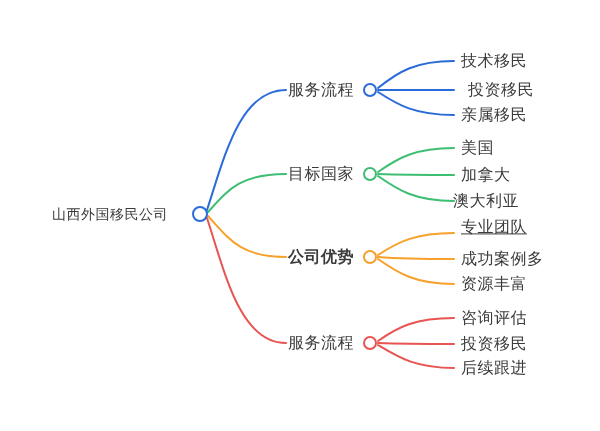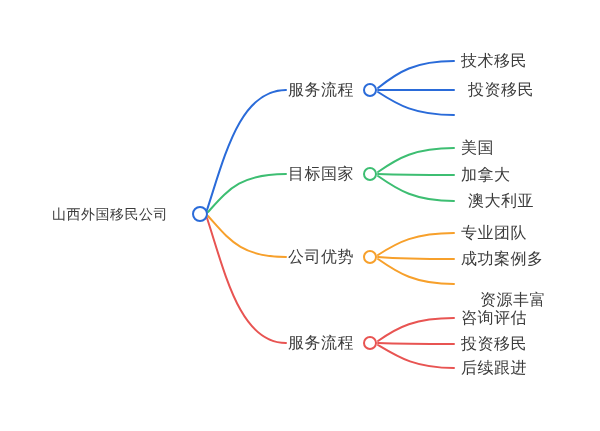--- a/index.html
+++ b/index.html
@@ -76,31 +76,32 @@
       <circle class="node-circle" cx="370" cy="174" r="6" stroke="#3dbe72"></circle>
       <circle class="node-circle" cx="370" cy="257" r="6" stroke="#f7a02b"></circle>
       <circle class="node-circle" cx="370" cy="343" r="6" stroke="#e85452"></circle>
     </g>
   </svg>
 
   <div class="label root" style="left:52px; top:214px;">山西外国移民公司</div>
 
   <div class="label branch" style="left:288px; top:90px;">服务流程</div>
   <div class="label branch" style="left:288px; top:174px;">目标国家</div>
-  <div class="label branch" style="left:288px; top:257px;">公司优势</div>
+  <div class="label branch" style="left:288px; top:257px;font-weight:bold;">公司优势</div>
   <div class="label branch" style="left:288px; top:343px;">服务流程</div>
 
   <div class="label leaf" style="left:461px; top:61px;">技术移民</div>
   <div class="label leaf" style="left:468px; top:90px;">投资移民</div>
+  <div class="label leaf" style="left:461px; top:115px;">亲属移民</div>
 
   <div class="label leaf" style="left:461px; top:148px;">美国</div>
   <div class="label leaf" style="left:461px; top:175px;">加拿大</div>
-  <div class="label leaf" style="left:468px; top:201px;text-align:center;">澳大利亚</div>
+  <div class="label leaf" style="left:453px; top:201px;text-align:center;">澳大利亚</div>
 
-  <div class="label leaf" style="left:461px; top:233px;">专业团队</div>
+  <div class="label leaf" style="left:461px; top:227px;text-decoration:underline;">专业团队</div>
   <div class="label leaf" style="left:461px; top:259px;">成功案例多</div>
-  <div class="label leaf" style="left:480px; top:284px;margin-top:16px;">资源丰富</div>
+  <div class="label leaf" style="left:461px; top:284px;">资源丰富</div>
 
   <div class="label leaf" style="left:461px; top:318px;">咨询评估</div>
   <div class="label leaf" style="left:461px; top:344px;">投资移民</div>
   <div class="label leaf" style="left:461px; top:368px;">后续跟进</div>
 
 </div>
 
 </body></html>

